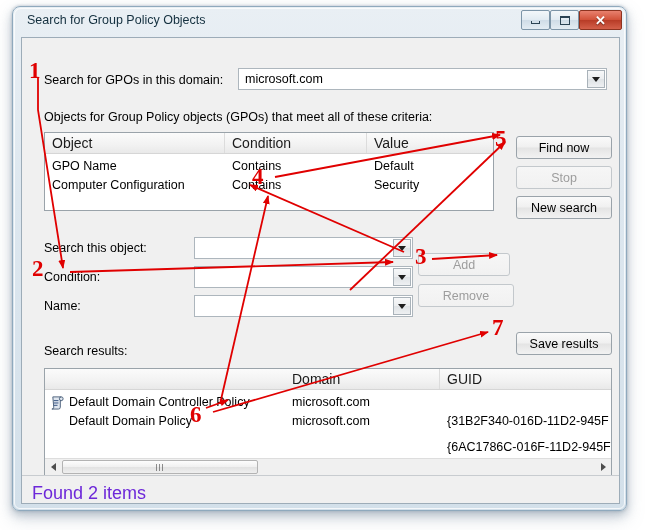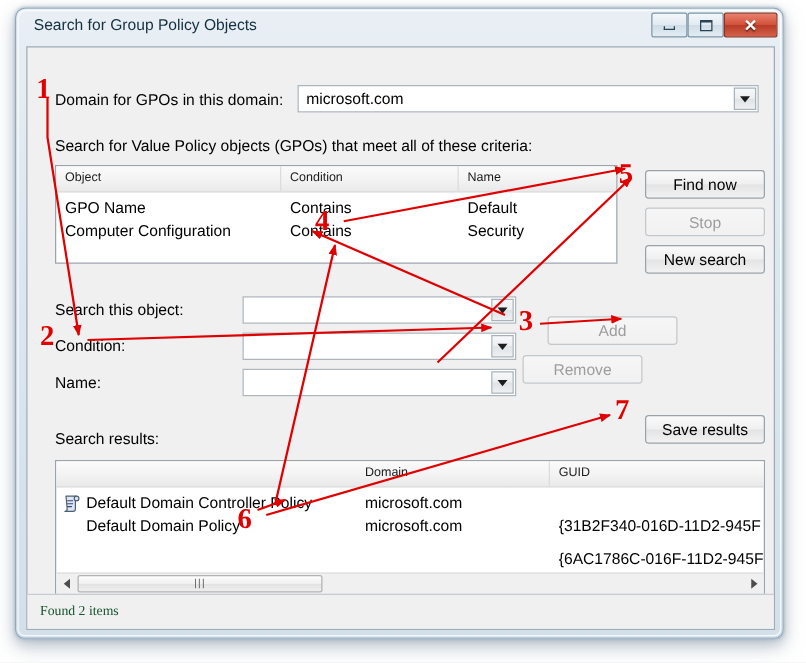--- a/index.html
+++ b/index.html
@@ -194,21 +194,21 @@
     height: 21px;
     background: linear-gradient(to bottom, #fbfbfb 0%, #f2f2f2 60%, #e9e9e9 100%);
     border-bottom: 1px solid #d6d6d6;
     box-sizing: border-box;
   }
   .lv-hcell {
     position: absolute;
     top: 0;
     height: 20px;
     line-height: 20px;
-    font-size: 10px;
+    font-size: 14px;
     color: #1b1b1b;
     padding-left: 7px;
     box-sizing: border-box;
     border-right: 1px solid #dcdcdc;
     white-space: nowrap;
     overflow: hidden;
   }
   .lv-row {
     position: absolute;
     left: 0; right: 0;
@@ -292,23 +292,22 @@
     left: 0; right: 0; bottom: 0;
     height: 28px;
     border-top: 1px solid #c8ccd0;
     background: #f0f0f0;
     box-sizing: border-box;
   }
   #status-text {
     position: absolute;
     left: 10px;
     top: 7px;
-    font-size: 11px;
-    color: #14532d;
-    font-family: Liberation Serif, serif;
+    font-size: 18px;
+    color: #6d28d9;
   }
 
   
   #annotations {
     position: absolute;
     left: 0; top: 0;
     width: 645px;
     height: 530px;
     pointer-events: none;
   }
@@ -336,35 +335,35 @@
     <div class="winbtn" id="btn-max">
       <div class="glyph-max"></div>
     </div>
     <div class="winbtn" id="btn-close">
       <div class="glyph-close">✕</div>
     </div>
   </div>
 
   <div id="client">
 
-    <div class="lbl" style="left:22px; top:35px;">Domain for GPOs in this domain:</div>
+    <div class="lbl" style="left:22px; top:35px;">Search for GPOs in this domain:</div>
     <div class="combo" style="left:216px; top:30px; width:369px;">
       <div class="combo-text">microsoft.com</div>
       <div class="combo-arrow">
         <div class="tri-down"></div>
       </div>
     </div>
 
-    <div class="lbl" style="left:22px; top:72px;">Search for Value Policy objects (GPOs) that meet all of these criteria:</div>
+    <div class="lbl" style="left:22px; top:72px;">Objects for Group Policy objects (GPOs) that meet all of these criteria:</div>
 
     <div class="listview" style="left:22px; top:94px; width:450px; height:79px;">
       <div class="lv-header">
         <div class="lv-hcell" style="left:0; width:180px;">Object</div>
         <div class="lv-hcell" style="left:180px; width:142px;">Condition</div>
-        <div class="lv-hcell" style="left:322px; width:126px; border-right:none;">Name</div>
+        <div class="lv-hcell" style="left:322px; width:126px; border-right:none;">Value</div>
       </div>
 
       <div class="lv-row" style="top:24px;">
         <div class="lv-cell" style="left:0; width:180px;">GPO Name</div>
         <div class="lv-cell" style="left:180px; width:142px;">Contains</div>
         <div class="lv-cell" style="left:322px; width:126px;">Default</div>
       </div>
 
       <div class="lv-row" style="top:43px;">
         <div class="lv-cell" style="left:0; width:180px;">Computer Configuration</div>
@@ -394,21 +393,21 @@
     </div>
 
     <div class="lbl" style="left:22px; top:261px;">Name:</div>
     <div class="combo" style="left:172px; top:257px; width:219px;">
       <div class="combo-text"></div>
       <div class="combo-arrow">
         <div class="tri-down"></div>
       </div>
     </div>
 
-    <div class="btn disabled" style="left:396px; top:215px; width:104px;margin-left:20px;">Add</div>
+    <div class="btn disabled" style="left:396px; top:215px; width:92px;">Add</div>
     <div class="btn disabled" style="left:396px; top:246px; width:96px;">Remove</div>
 
     <div class="lbl" style="left:22px; top:306px;">Search results:</div>
     <div class="btn" style="left:494px; top:294px; width:96px;">Save results</div>
 
     <div class="listview" style="left:22px; top:330px; width:568px; height:108px;">
       <div class="lv-header">
         <div class="lv-hcell" style="left:240px; width:155px;">Domain</div>
         <div class="lv-hcell" style="left:395px; width:171px; border-right:none;">GUID</div>
       </div>

